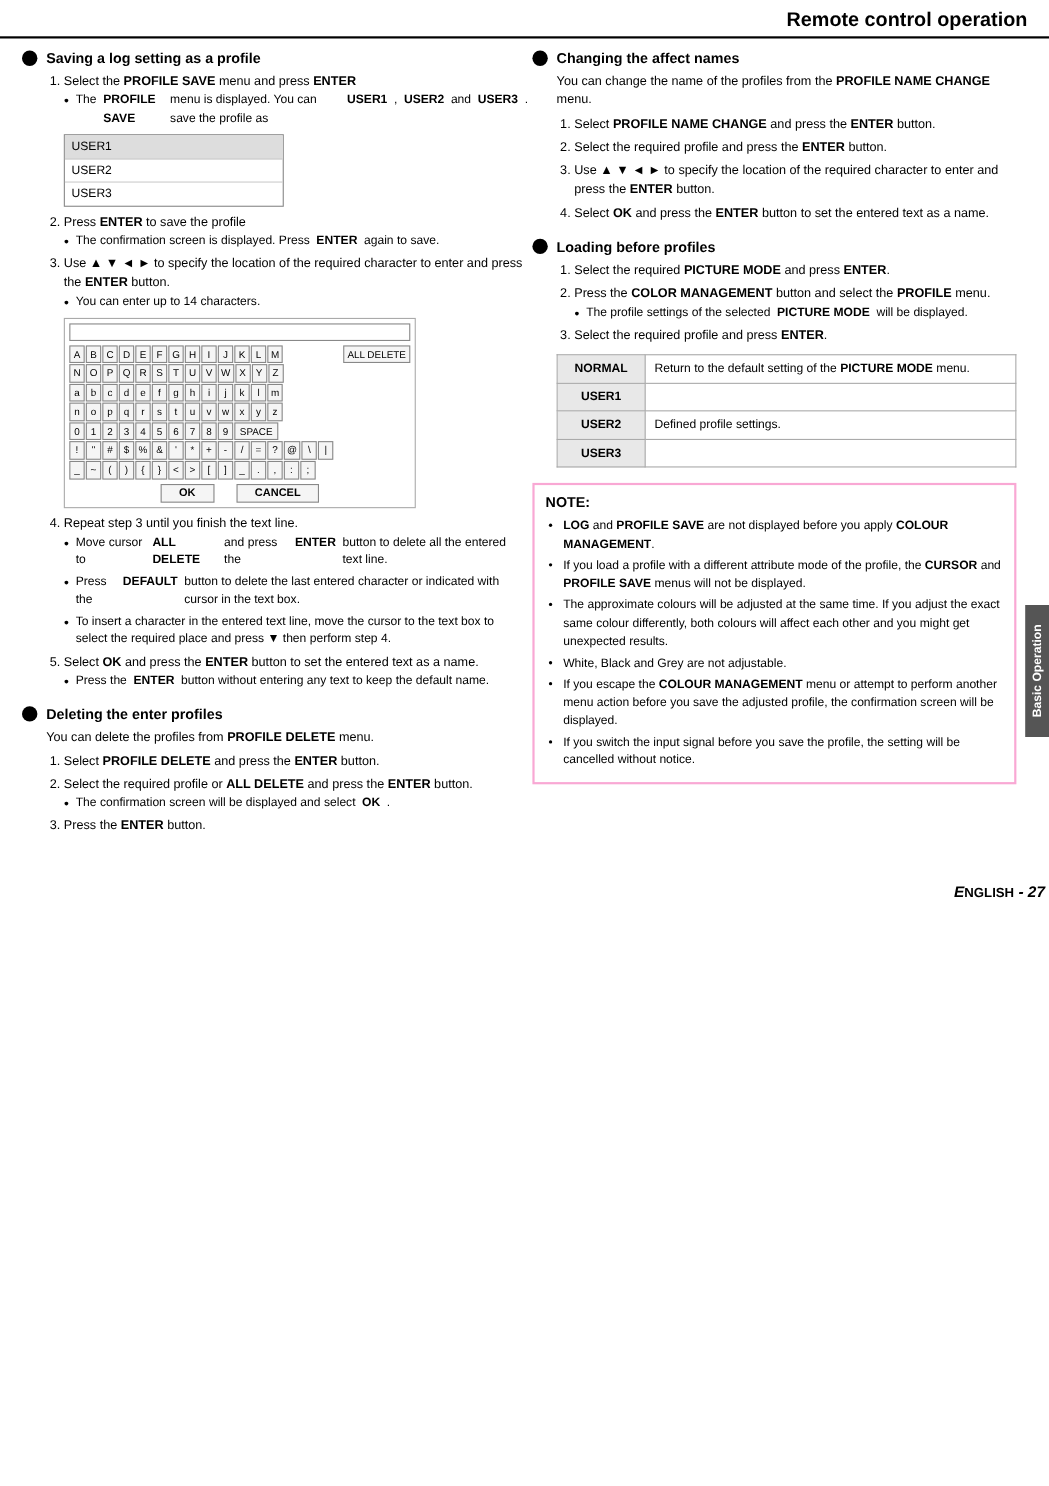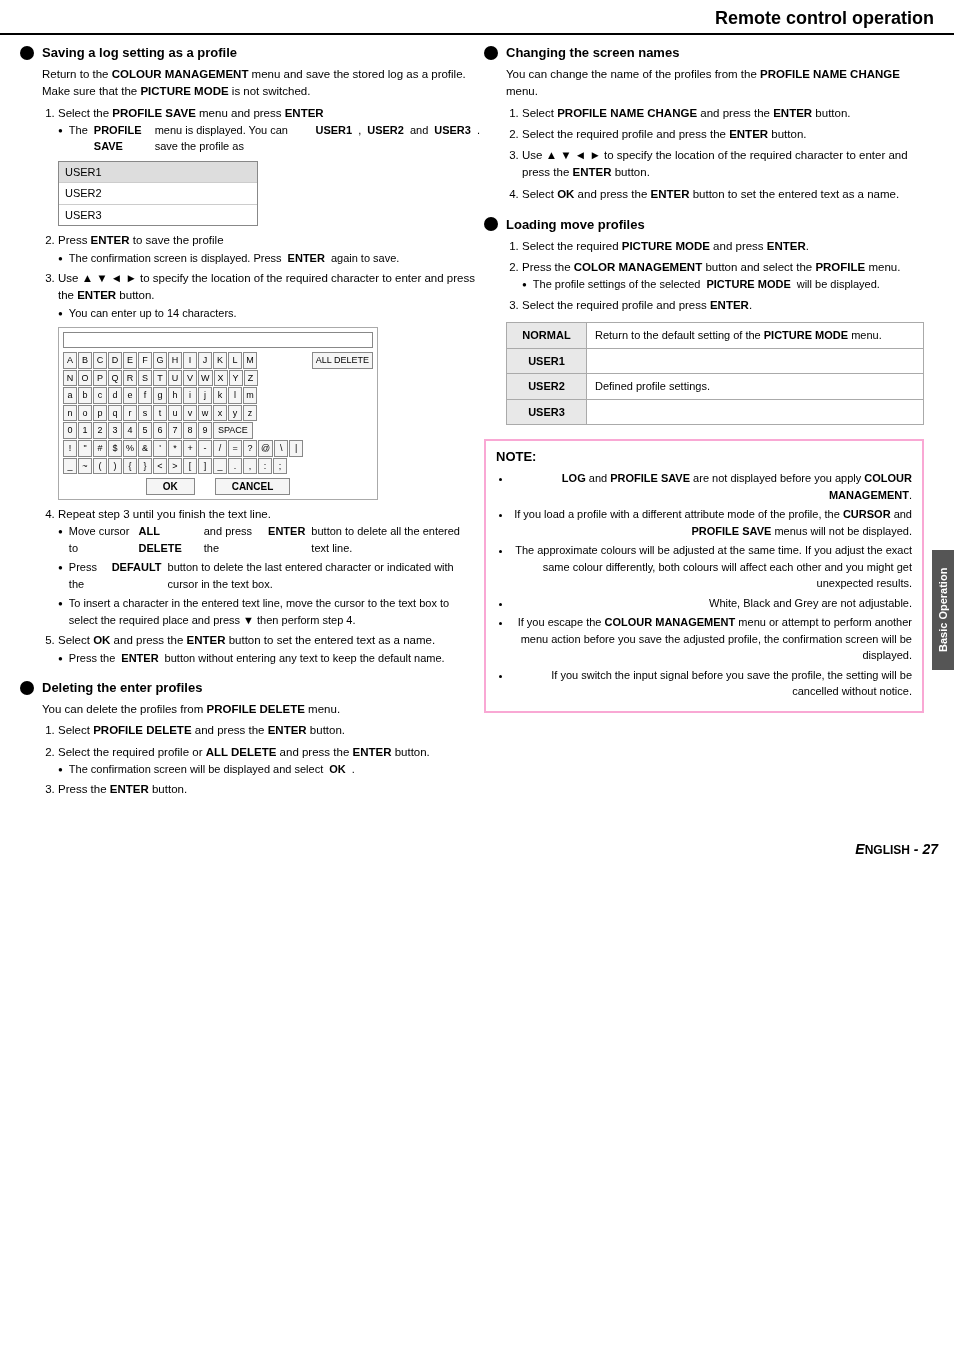--- a/index.html
+++ b/index.html
@@ -241,28 +241,27 @@
       margin-bottom: 6px;
     }
     .note-box ul {
       list-style: disc;
       padding-left: 16px;
     }
     .note-box ul li {
       margin-bottom: 3px;
       line-height: 1.5;
       font-size: 11px;
-      text-align: right;
     }
 
     
     .page-footer {
       display: flex;
       justify-content: flex-end;
-      padding: 8px 16px;
+      padding: 8px 4px;
       margin-top: 20px;
     }
     .english-label {
       font-style: italic;
       font-size: 14px;
       font-weight: bold;
     }
   </style>
 </head>
 <body>
@@ -277,21 +276,20 @@
 
   <div class="main-content">
 
     <div class="left-col">
 
       <div class="section-title">
         <div class="section-dot"></div>
         <span class="section-title-text">Saving a log setting as a profile</span>
       </div>
       <div class="section-body">
-        <p>Return to the <span class="bold">COLOUR MANAGEMENT</span> menu and save the stored log as a profile. Make sure that the <span class="bold">PICTURE MODE</span> is not switched.</p>
         <ol>
           <li>
             Select the <span class="bold">PROFILE SAVE</span> menu and press <span class="bold">ENTER</span>
             <ul class="bullet-list">
               <li>The <span class="bold">PROFILE SAVE</span> menu is displayed. You can save the profile as <span class="bold">USER1</span>, <span class="bold">USER2</span> and <span class="bold">USER3</span>.</li>
             </ul>
             <div class="profile-table">
               <div class="profile-row highlighted">USER1</div>
               <div class="profile-row">USER2</div>
               <div class="profile-row">USER3</div>
@@ -460,35 +458,35 @@
           <li>Press the <span class="bold">ENTER</span> button.</li>
         </ol>
       </div>
 
     </div>
 
     <div class="right-col">
 
       <div class="section-title">
         <div class="section-dot"></div>
-        <span class="section-title-text">Changing the screen names</span>
+        <span class="section-title-text">Changing the affect names</span>
       </div>
       <div class="section-body">
         <p>You can change the name of the profiles from the <span class="bold">PROFILE NAME CHANGE</span> menu.</p>
         <ol>
           <li>Select <span class="bold">PROFILE NAME CHANGE</span> and press the <span class="bold">ENTER</span> button.</li>
           <li>Select the required profile and press the <span class="bold">ENTER</span> button.</li>
           <li>Use ▲ ▼ ◄ ► to specify the location of the required character to enter and press the <span class="bold">ENTER</span> button.</li>
           <li>Select <span class="bold">OK</span> and press the <span class="bold">ENTER</span> button to set the entered text as a name.</li>
         </ol>
       </div>
 
       <div class="section-title">
         <div class="section-dot"></div>
-        <span class="section-title-text">Loading move profiles</span>
+        <span class="section-title-text">Loading before profiles</span>
       </div>
       <div class="section-body">
         <ol>
           <li>Select the required <span class="bold">PICTURE MODE</span> and press <span class="bold">ENTER</span>.</li>
           <li>
             Press the <span class="bold">COLOR MANAGEMENT</span> button and select the <span class="bold">PROFILE</span> menu.
             <ul class="bullet-list">
               <li>The profile settings of the selected <span class="bold">PICTURE MODE</span> will be displayed.</li>
             </ul>
           </li>

